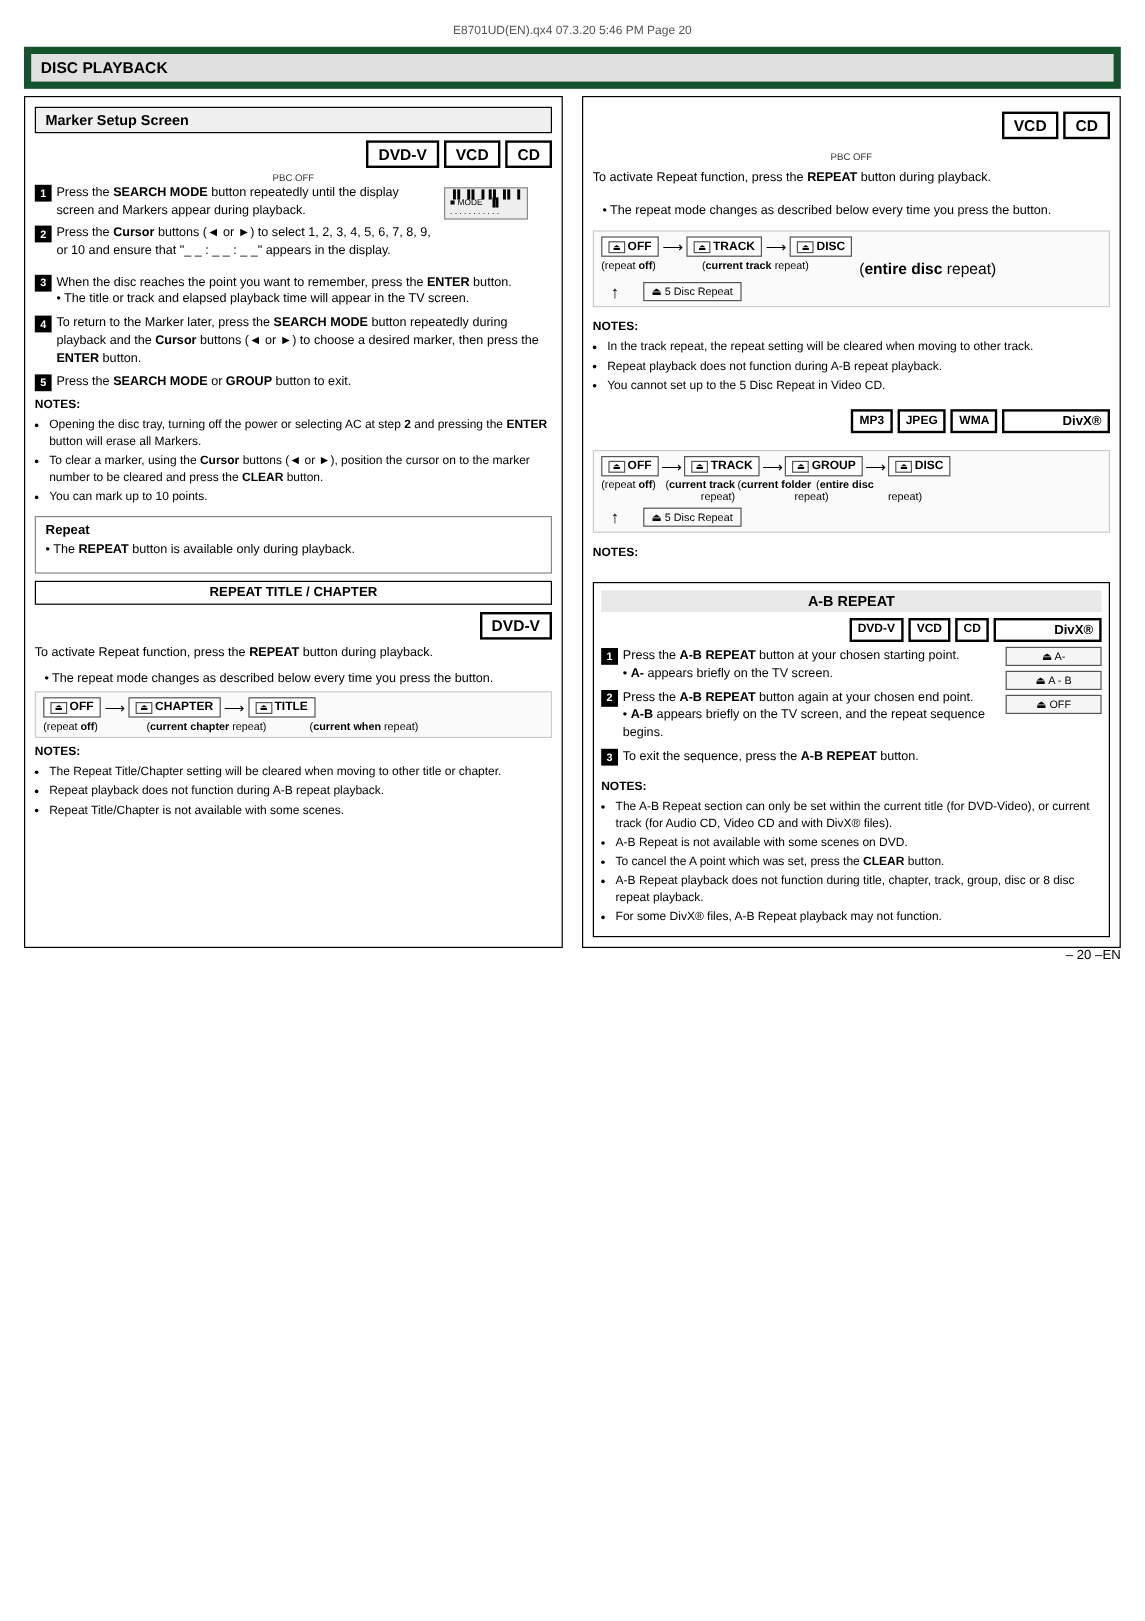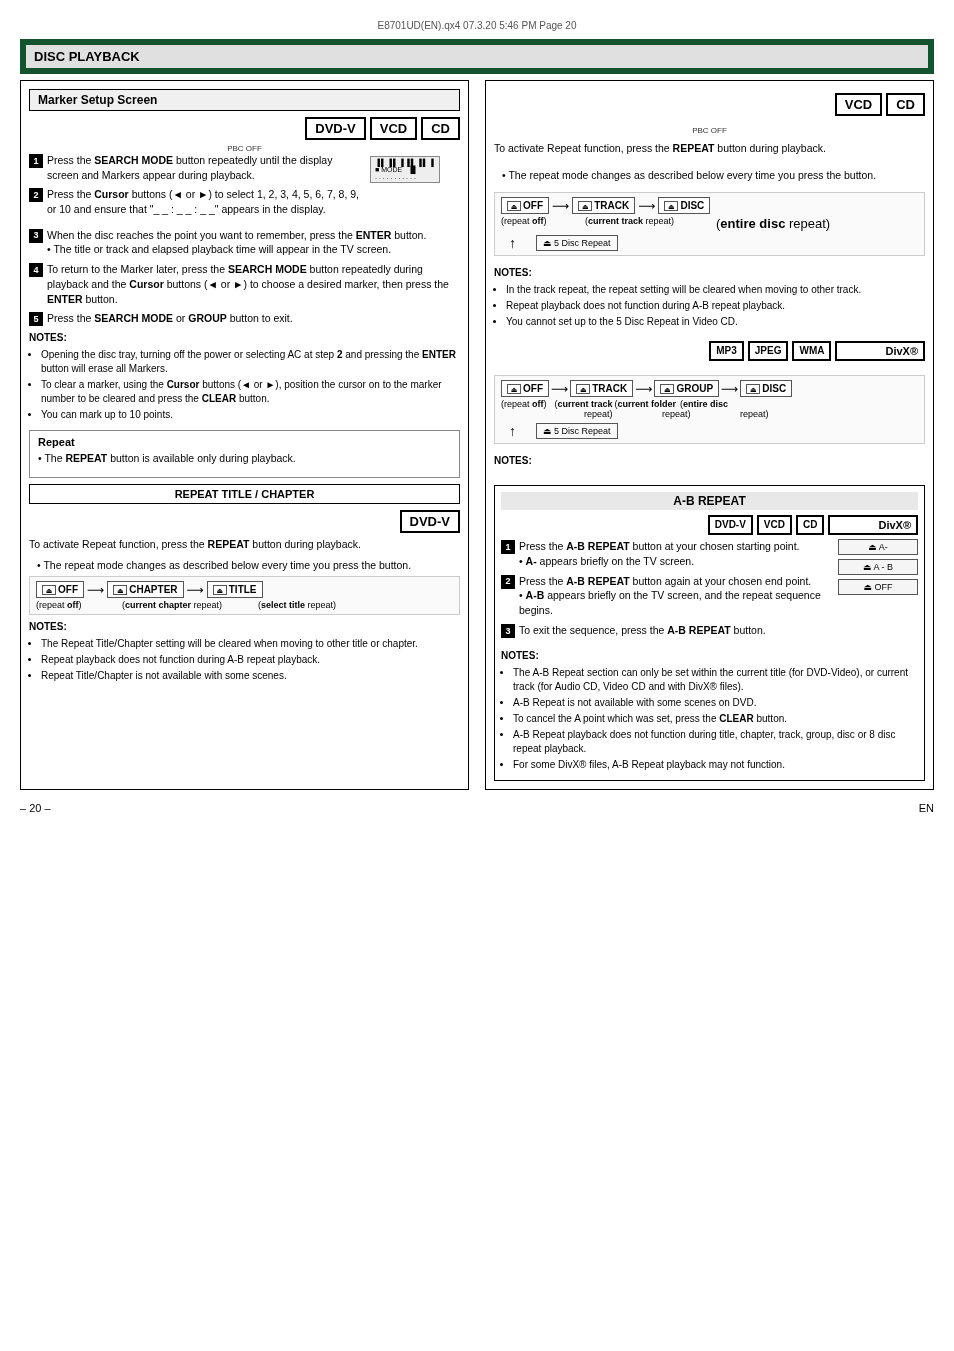--- a/index.html
+++ b/index.html
@@ -243,23 +243,22 @@
 
     .divx-badge {
       font-size: 11px;
       font-weight: bold;
       padding-left: 48px;
     }
 
     .page-footer {
       text-align: center;
       font-size: 11px;
-      margin-top: 12px;
-      display: flex;
-      justify-content: space-between;
+      display: flex;
+      justify-content: flex-end;
     }
 
     .marker-image {
       display: inline-flex;
       flex-direction: column;
       border: 1px solid #888;
       padding: 2px 4px;
       font-size: 8px;
       background: #eee;
       margin: 3px 0;
@@ -382,21 +381,21 @@
         <div class="flow-box">
           <span class="flow-icon">⏏</span>
           <span><b>TITLE</b></span>
         </div>
       </div>
       <div class="flow-label-row">
         <span style="min-width:70px; font-size:9px;">(repeat <b>off</b>)</span>
         <span style="min-width:10px;"></span>
         <span style="min-width:120px; font-size:9px;">(<b>current chapter</b> repeat)</span>
         <span style="min-width:10px;"></span>
-        <span style="font-size:9px;">(<b>select title</b> repeat)</span>
+        <span style="font-size:9px;">(<b>current when</b> repeat)</span>
       </div>
     </div>
 
     <div class="notes-section" style="margin-top:5px;">
       <div class="notes-title">NOTES:</div>
       <ul>
         <li>The Repeat Title/Chapter setting will be cleared when moving to other title or chapter.</li>
         <li>Repeat playback does not function during A-B repeat playback.</li>
         <li>Repeat Title/Chapter is not available with some scenes.</li>
       </ul>

